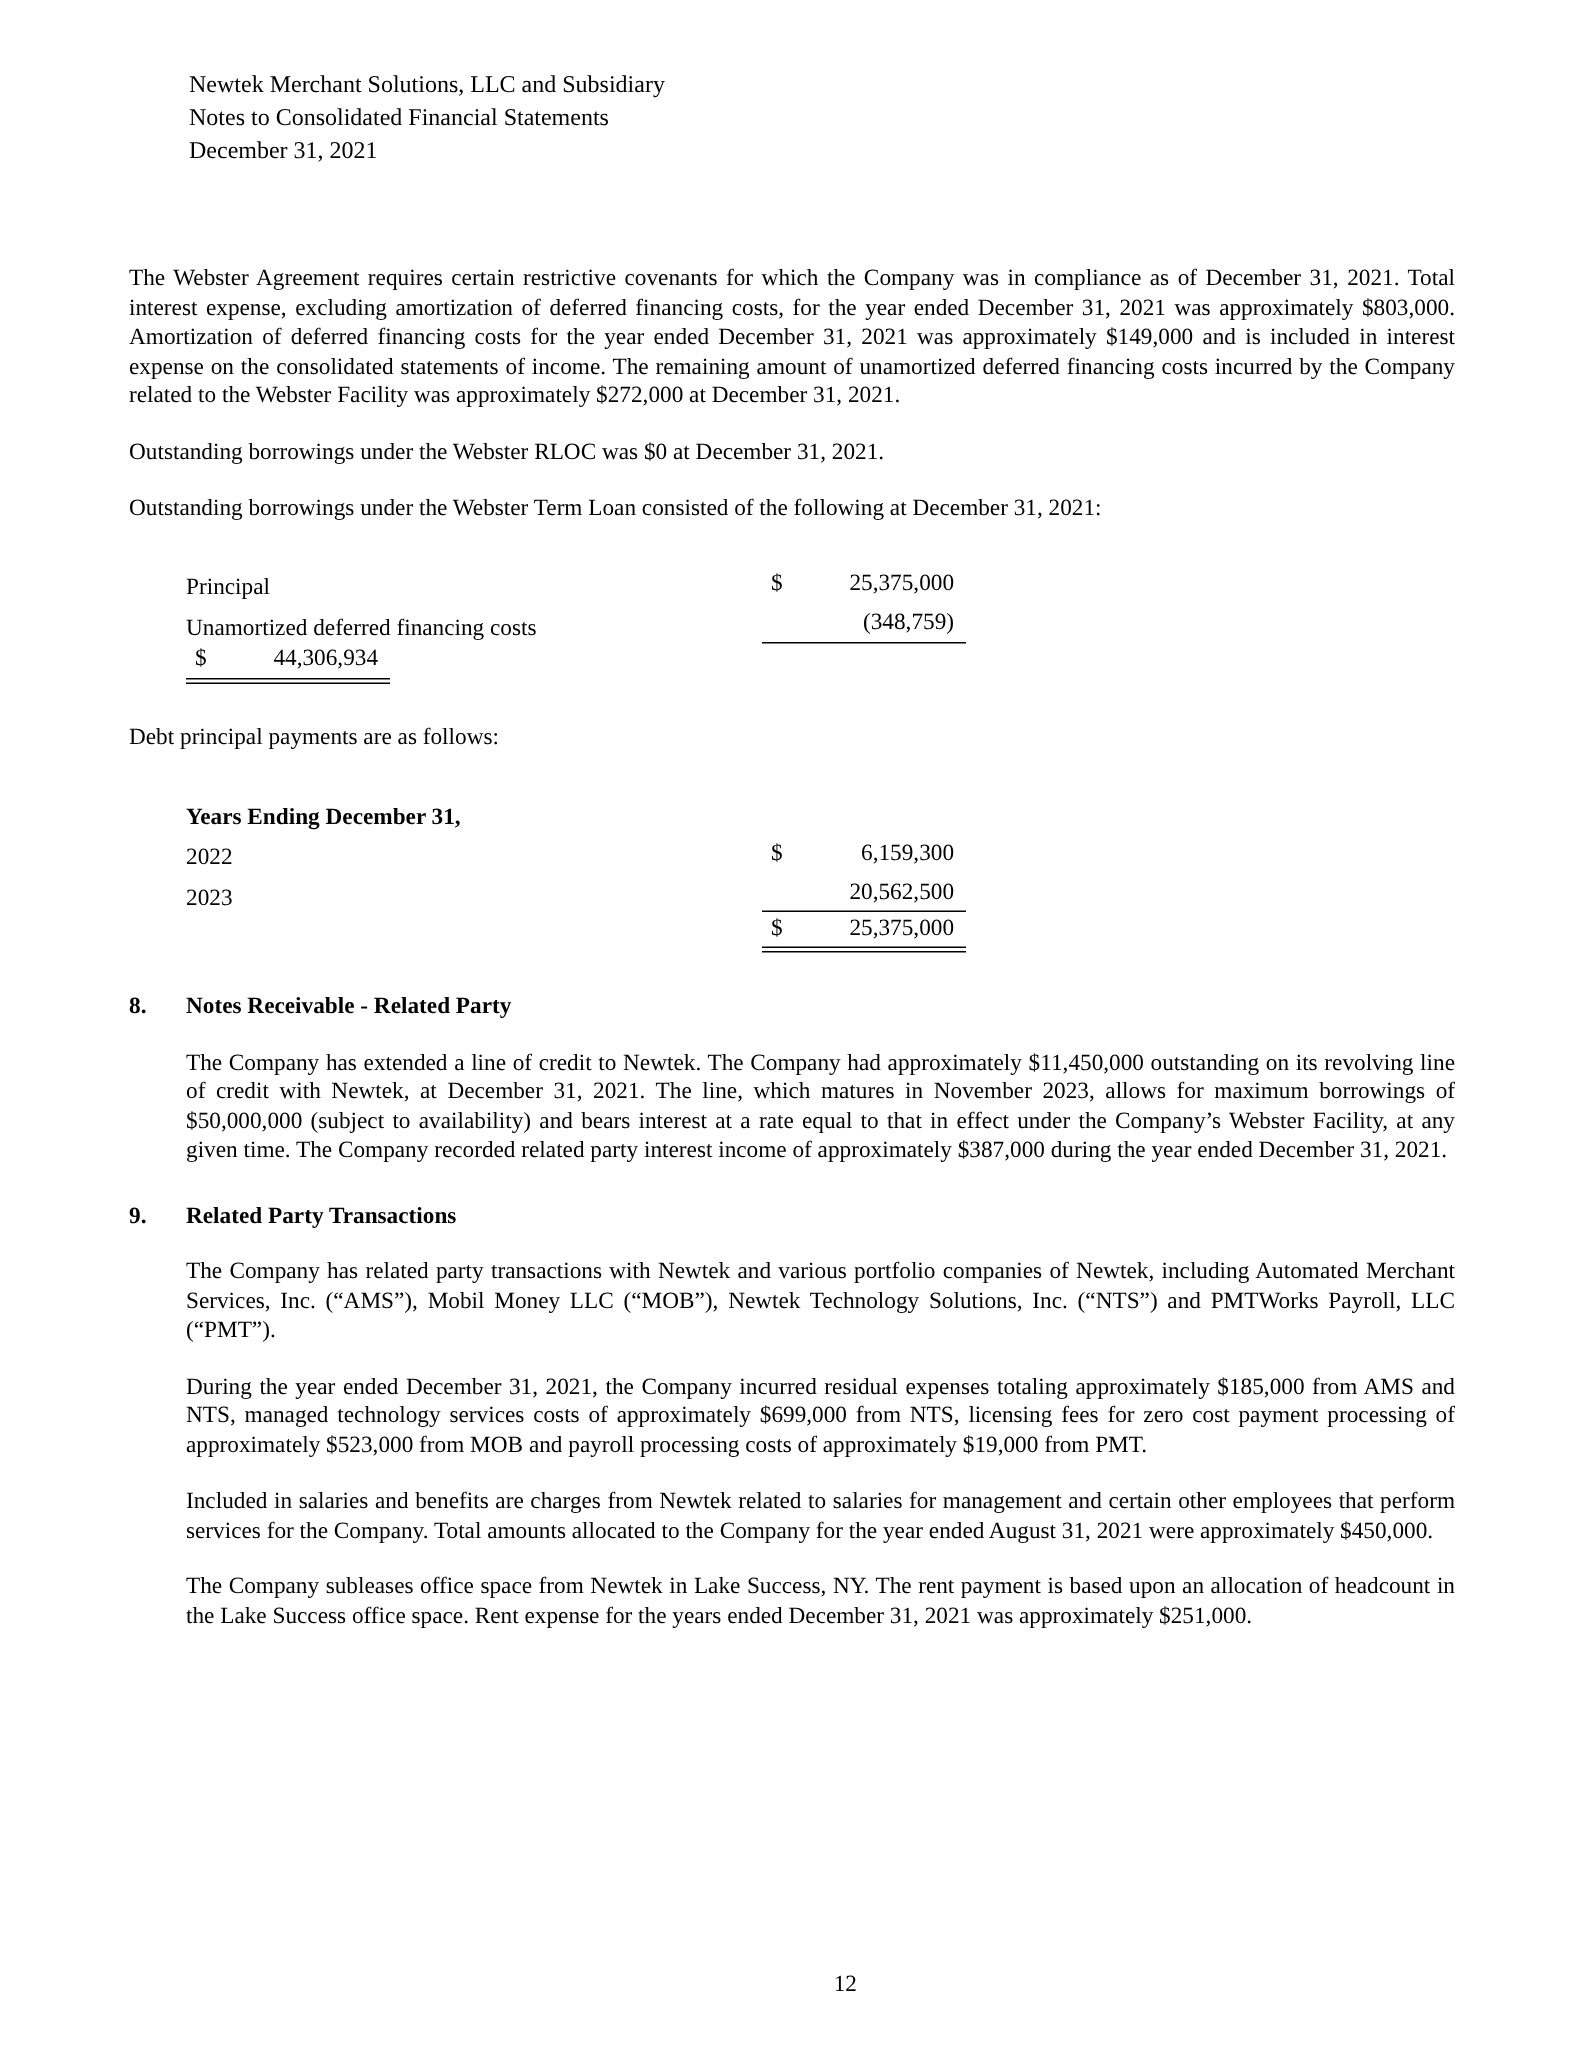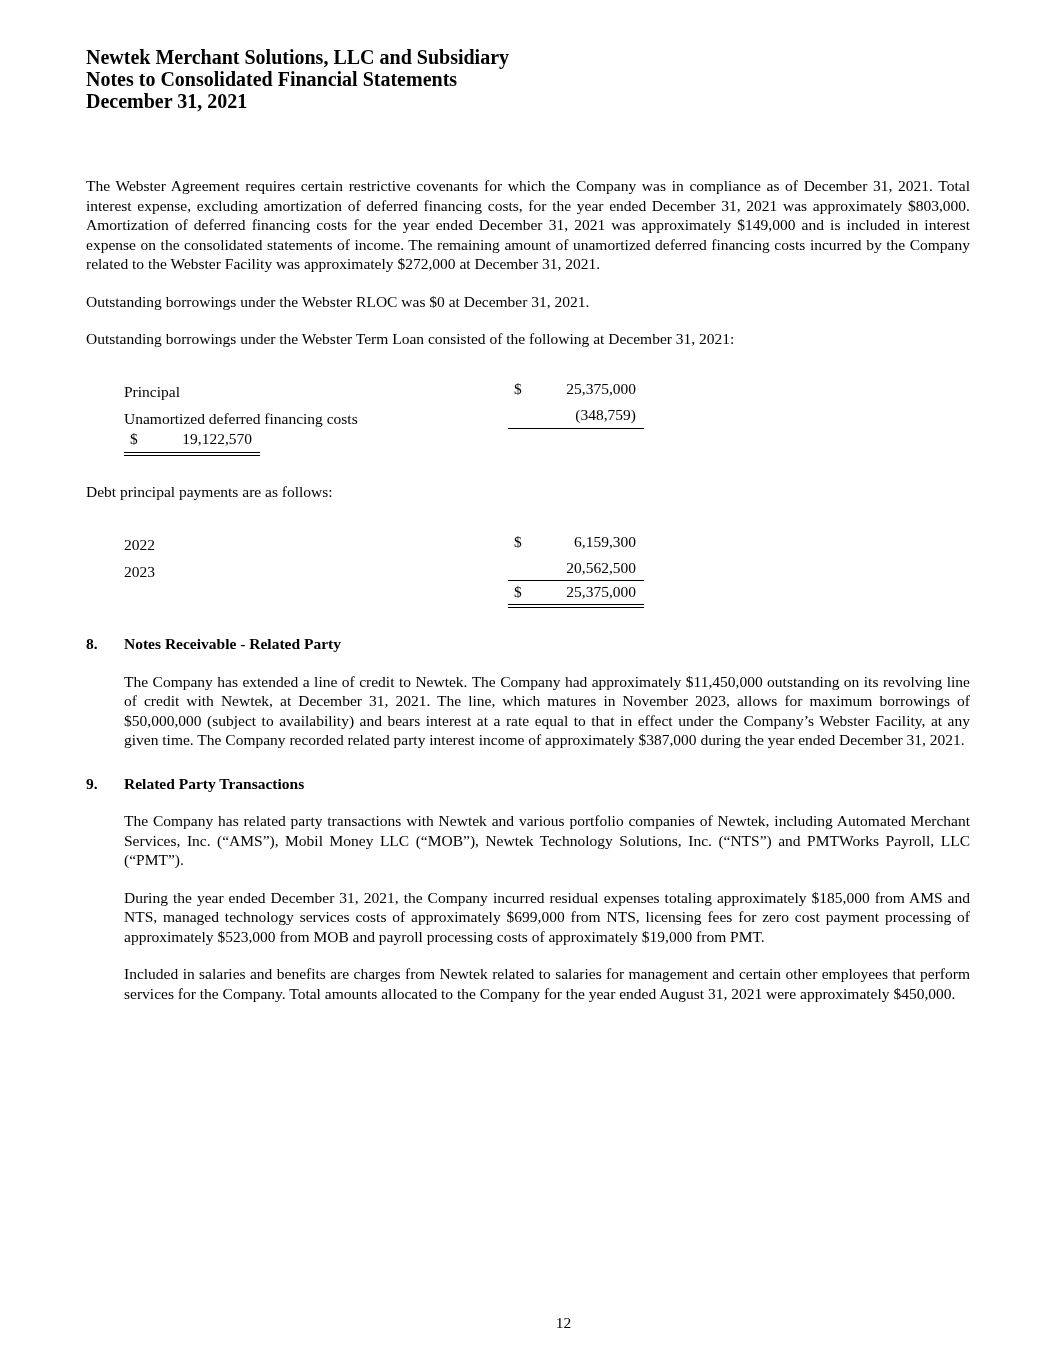--- a/index.html
+++ b/index.html
@@ -13,24 +13,25 @@
     width: 1055px;
     height: 1365px;
     background: #ffffff;
     padding: 46px 85px 0 86px;
     box-sizing: border-box;
     overflow: hidden;
     font-size: 15.5px;
     line-height: 19.5px;
   }
   .doc-header {
-    font-weight: bold;
-    font-size: 20px;
+    font-weight: normal;
+    font-size: 16px;
     line-height: 22px;
     margin-bottom: 64px;
+    margin-left: 40px;
   }
   .indented { margin-left: 38px; }
   p.body-text {
     margin: 0 0 18px 0;
     text-align: justify;
   }
   
   .fin-table {
     width: 520px;
     margin-top: 26px;
@@ -108,28 +109,29 @@
     <div class="fin-row">
       <span class="fin-label">Unamortized deferred financing costs</span>
       <span class="amount-group rule-under">
         <span class="currency"></span>
         <span class="amount">(348,759)</span>
       </span>
     </div>
     <div class="fin-row">
       <span class="amount-group rule-double">
         <span class="currency">$</span>
-        <span class="amount">19,122,570</span>
+        <span class="amount">44,306,934</span>
       </span>
     </div>
   </div>
 
   <p class="body-text indented">Debt principal payments are as follows:</p>
 
   <div class="fin-table indented">
+    <div class="table-subhead">Years Ending December 31,</div>
     <div class="fin-row">
       <span class="fin-label">2022</span>
       <span class="amount-group">
         <span class="currency">$</span>
         <span class="amount">6,159,300</span>
       </span>
     </div>
     <div class="fin-row">
       <span class="fin-label">2023</span>
       <span class="amount-group rule-under">
@@ -156,18 +158,19 @@
   </div>
 
   <div class="section">
     <div class="section-heading">
       <span class="section-number">9.</span><span class="section-title">Related Party Transactions</span>
     </div>
     <div class="section-body indented">
       <p class="body-text">The Company has related party transactions with Newtek and various portfolio companies of Newtek, including Automated Merchant Services, Inc. (“AMS”), Mobil Money LLC (“MOB”), Newtek Technology Solutions, Inc. (“NTS”) and PMTWorks Payroll, LLC (“PMT”).</p>
       <p class="body-text">During the year ended December 31, 2021, the Company incurred residual expenses totaling approximately $185,000 from AMS and NTS, managed technology services costs of approximately $699,000 from NTS, licensing fees for zero cost payment processing of approximately $523,000 from MOB and payroll processing costs of approximately $19,000 from PMT.</p>
       <p class="body-text">Included in salaries and benefits are charges from Newtek related to salaries for management and certain other employees that perform services for the Company. Total amounts allocated to the Company for the year ended August 31, 2021 were approximately $450,000.</p>
+      <p class="body-text">The Company subleases office space from Newtek in Lake Success, NY. The rent payment is based upon an allocation of headcount in the Lake Success office space. Rent expense for the years ended December 31, 2021 was approximately $251,000.</p>
     </div>
   </div>
 
   <div class="page-footer">12</div>
 
 </div>
 
 </body></html>

